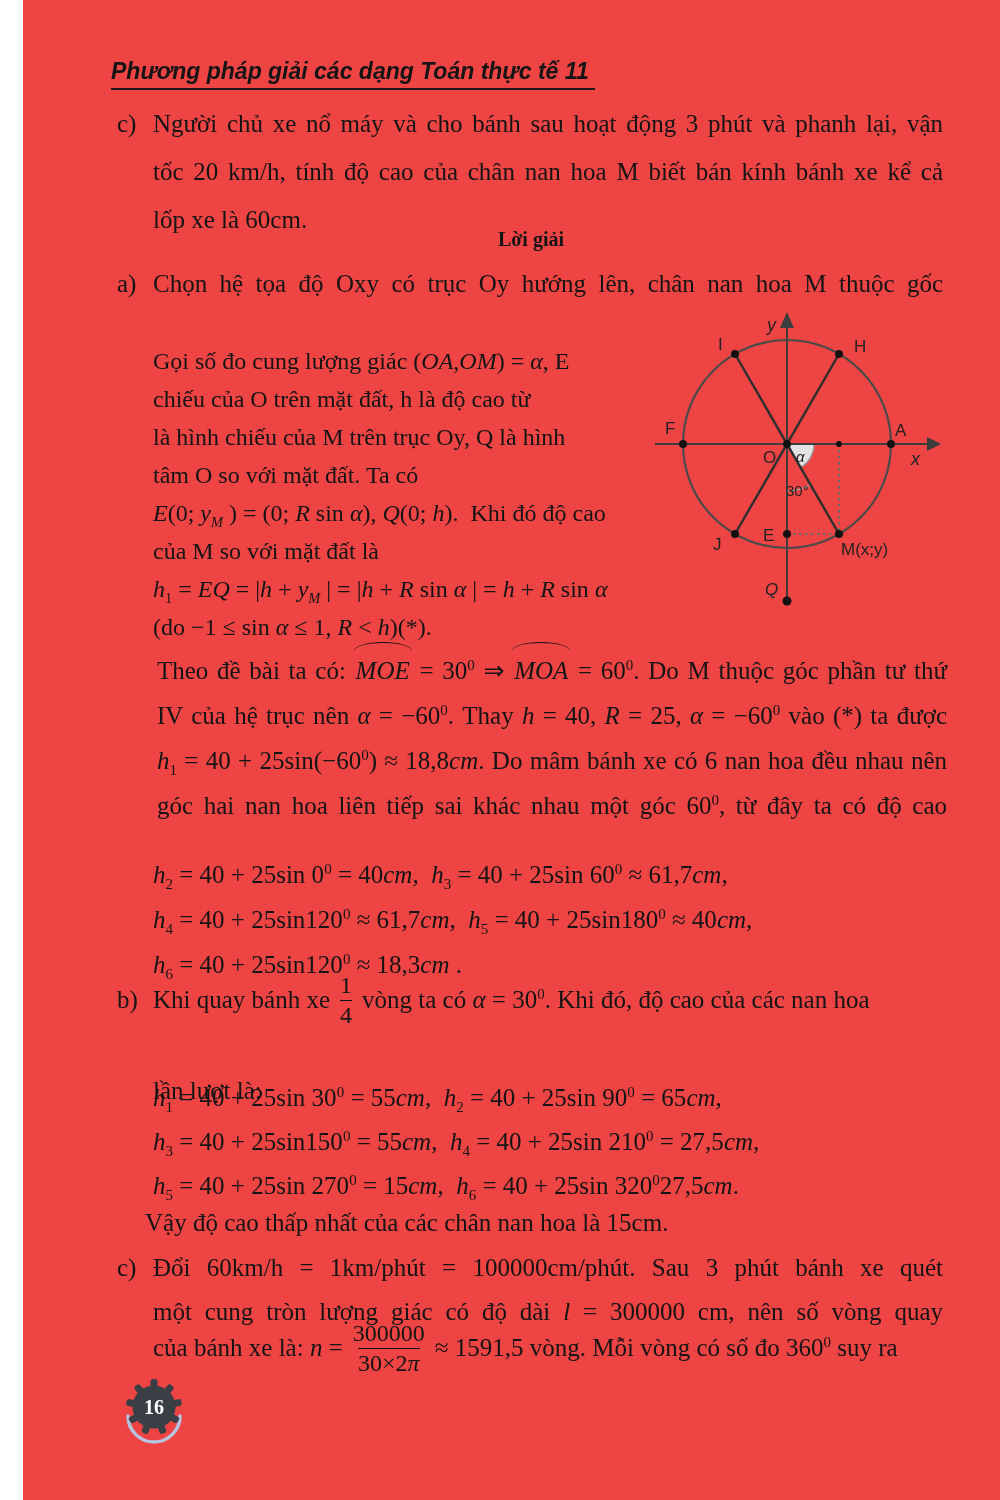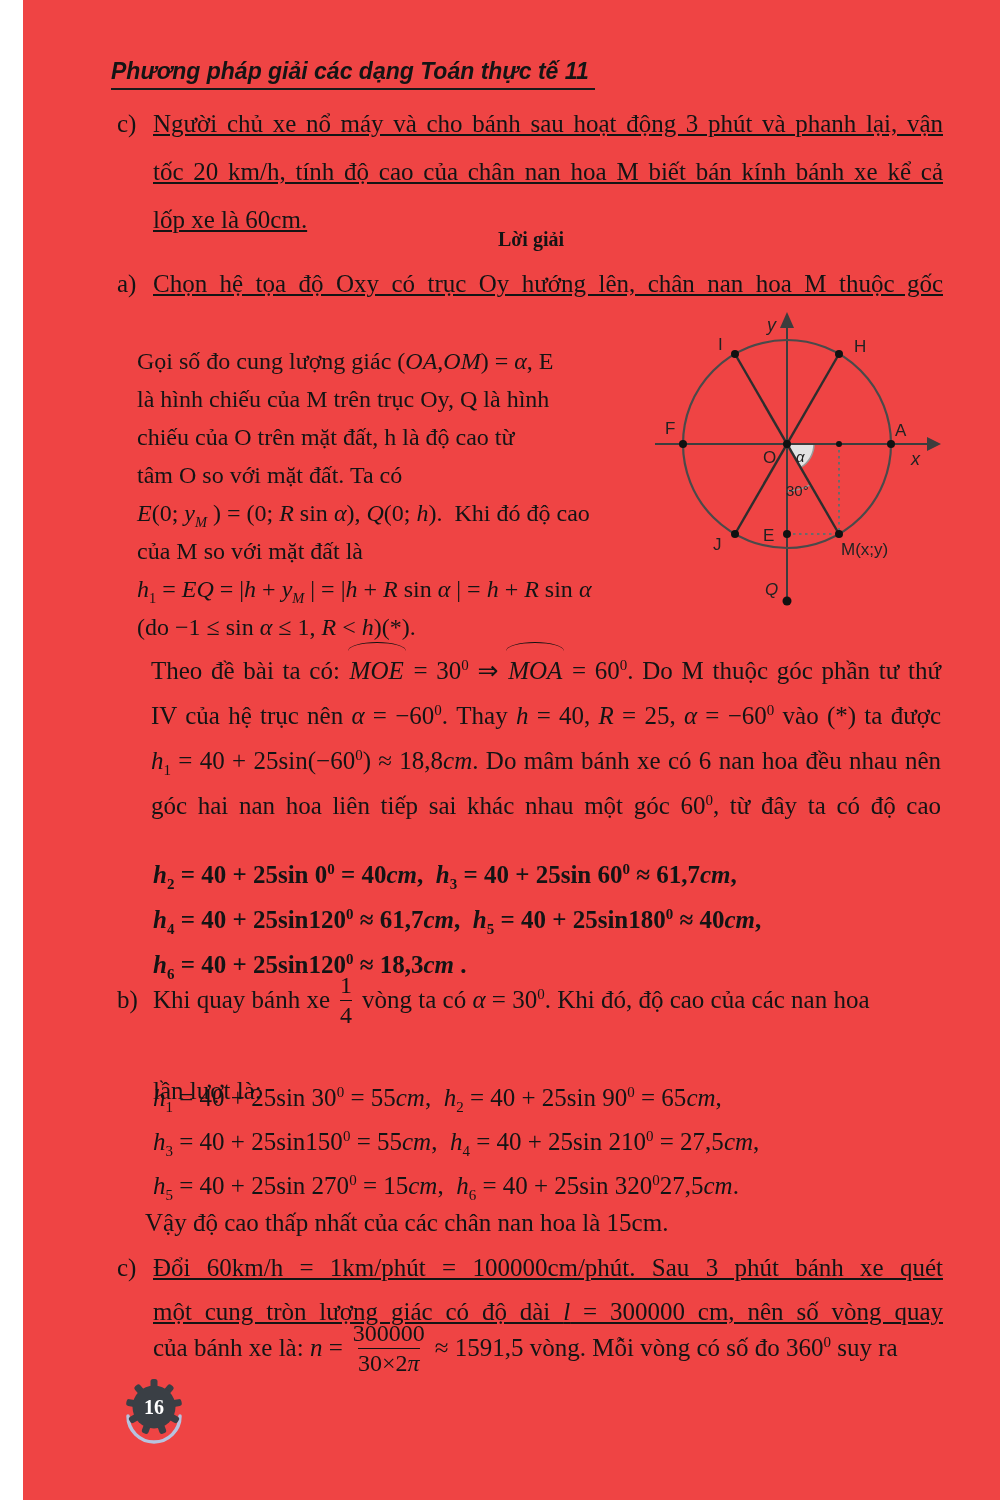--- a/index.html
+++ b/index.html
@@ -13,21 +13,21 @@
   .header{
     left:88px;top:58px;
     font-family:"Liberation Sans",sans-serif;
     font-style:italic;font-weight:700;font-size:23px;
     border-bottom:2px solid #1a1a1a;padding:0 6px 3px 0;
   }
 
   
   .sec{position:absolute;display:flex;align-items:flex-start;}
   .plabel{flex:none;width:36px;font-size:25px;}
-  .ptext{width:790px;text-decoration:underline;}
+  .ptext{width:790px;}
   .line{font-size:25px;line-height:48px;text-align:left;}
   .jl{text-align:justify;text-align-last:justify;}
   .lh39{line-height:39px;}
   .lh45{line-height:45px;}
   .lh44{line-height:44px;}
   .lh38{line-height:38px;font-size:24px;}
 
   sup{font-size:60%;line-height:0;vertical-align:super;}
   sub{font-size:60%;line-height:0;vertical-align:sub;}
 
@@ -68,24 +68,24 @@
 
   <div class="abs solution-heading">Lời giải</div>
 
   <div class="sec" style="left:94px;top:264px;">
     <div class="plabel line lh39">a)</div>
     <div class="ptext">
       <div class="line lh39 jl">Chọn hệ tọa độ Oxy có trục Oy hướng lên, chân nan hoa M thuộc gốc</div>
     </div>
   </div>
 
-  <div class="abs" style="left:114px;top:342px;width:512px;">
+  <div class="abs" style="left:130px;top:342px;width:512px;">
     <div class="line lh38">Gọi số đo cung lượng giác (<i>OA</i>,<i>OM</i>) = <i>α</i>, E</div>
+    <div class="line lh38">chiếu của O trên mặt đất, h là độ cao từ</div>
     <div class="line lh38">là hình chiếu của M trên trục Oy, Q là hình</div>
-    <div class="line lh38">chiếu của O trên mặt đất, h là độ cao từ</div>
     <div class="line lh38">tâm O so với mặt đất. Ta có</div>
     <div class="line lh38"><i>E</i>(0; <i>y<sub>M</sub></i> ) = (0; <i>R</i> sin <i>α</i>), <i>Q</i>(0; <i>h</i>).&nbsp; Khi đó độ cao</div>
     <div class="line lh38">của M so với mặt đất là</div>
     <div class="line lh38"><i>h</i><sub>1</sub> = <i>EQ</i> = |<i>h</i> + <i>y<sub>M</sub></i> | = |<i>h</i> + <i>R</i> sin <i>α</i> | = <i>h</i> + <i>R</i> sin <i>α</i></div>
     <div class="line lh38">(do −1 ≤ sin <i>α</i> ≤ 1, <i>R</i> &lt; <i>h</i>)(*).</div>
   </div>
 
   <svg class="abs" style="left:622px;top:300px;" width="310" height="315" viewBox="0 0 310 315">
 
     <path d="M 142 144 L 169 144 A 27 27 0 0 1 155.5 167.4 Z" fill="#e3e3e3" stroke="#9b9b9b" stroke-width="1.5"></path>
@@ -123,28 +123,28 @@
     <text x="209" y="52" font-family="Liberation Sans, sans-serif" font-size="17" fill="#222">H</text>
     <text x="73" y="50" font-family="Liberation Sans, sans-serif" font-size="17" fill="#222">I</text>
     <text x="68" y="250" font-family="Liberation Sans, sans-serif" font-size="17" fill="#222">J</text>
     <text x="118" y="241" font-family="Liberation Sans, sans-serif" font-size="17" fill="#222">E</text>
     <text x="120" y="295" font-family="Liberation Sans, sans-serif" font-size="17" font-style="italic" fill="#222">Q</text>
     <text x="196" y="255" font-family="Liberation Sans, sans-serif" font-size="17" fill="#222">M(x;y)</text>
     <text x="151" y="162" font-family="Liberation Sans, sans-serif" font-size="15" font-style="italic" fill="#222">α</text>
     <text x="141" y="196" font-family="Liberation Sans, sans-serif" font-size="15" fill="#222">30°</text>
   </svg>
 
-  <div class="abs" style="left:128px;top:648px;width:790px;">
+  <div class="abs" style="left:134px;top:648px;width:790px;">
     <div class="line lh45 jl">Theo đề bài ta có: <span class="wh"><i>MOE</i></span> = 30<sup>0</sup> ⇒ <span class="wh"><i>MOA</i></span> = 60<sup>0</sup>. Do M thuộc góc phần tư thứ</div>
     <div class="line lh45 jl">IV của hệ trục nên <i>α</i> = −60<sup>0</sup>. Thay <i>h</i> = 40, <i>R</i> = 25, <i>α</i> = −60<sup>0</sup> vào (*) ta được</div>
     <div class="line lh45 jl"><i>h</i><sub>1</sub> = 40 + 25sin(−60<sup>0</sup>) ≈ 18,8<i>cm</i>. Do mâm bánh xe có 6 nan hoa đều nhau nên</div>
     <div class="line lh45 jl">góc hai nan hoa liên tiếp sai khác nhau một góc 60<sup>0</sup>, từ đây ta có độ cao</div>
   </div>
 
-  <div class="abs" style="left:130px;top:852px;width:790px;font-weight:bold;">
+  <div class="abs" style="left:130px;top:852px;width:790px;">
     <div class="line lh45"><i>h</i><sub>2</sub> = 40 + 25sin 0<sup>0</sup> = 40<i>cm</i>,&nbsp; <i>h</i><sub>3</sub> = 40 + 25sin 60<sup>0</sup> ≈ 61,7<i>cm</i>,</div>
     <div class="line lh45"><i>h</i><sub>4</sub> = 40 + 25sin120<sup>0</sup> ≈ 61,7<i>cm</i>,&nbsp; <i>h</i><sub>5</sub> = 40 + 25sin180<sup>0</sup> ≈ 40<i>cm</i>,</div>
     <div class="line lh45"><i>h</i><sub>6</sub> = 40 + 25sin120<sup>0</sup> ≈ 18,3<i>cm</i> .</div>
   </div>
 
   <div class="rowflex" style="left:94px;top:962px;height:76px;">
     <span class="plabel">b)</span>
     <span>Khi quay bánh xe</span>
     <span class="frac">
       <span class="num">1</span>

